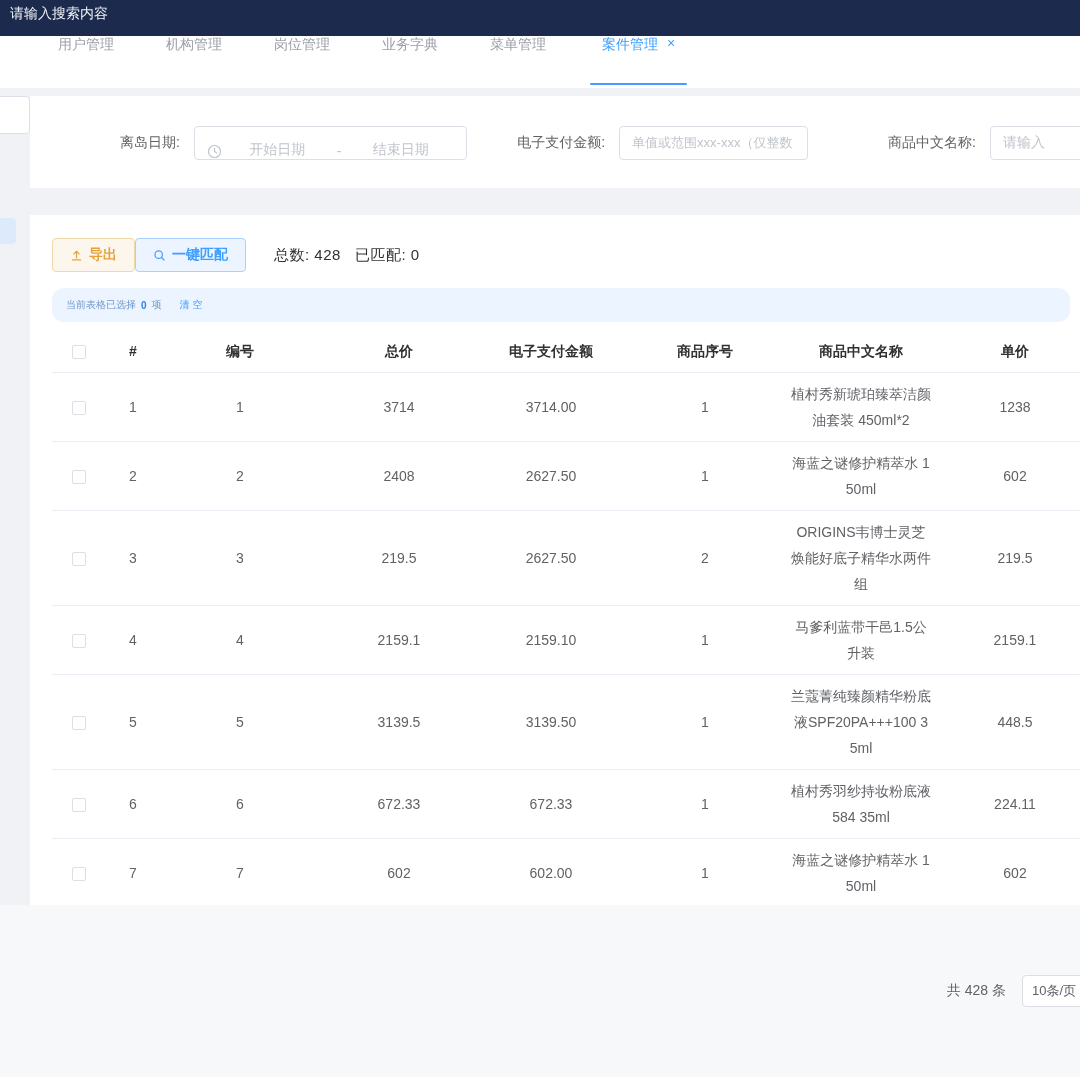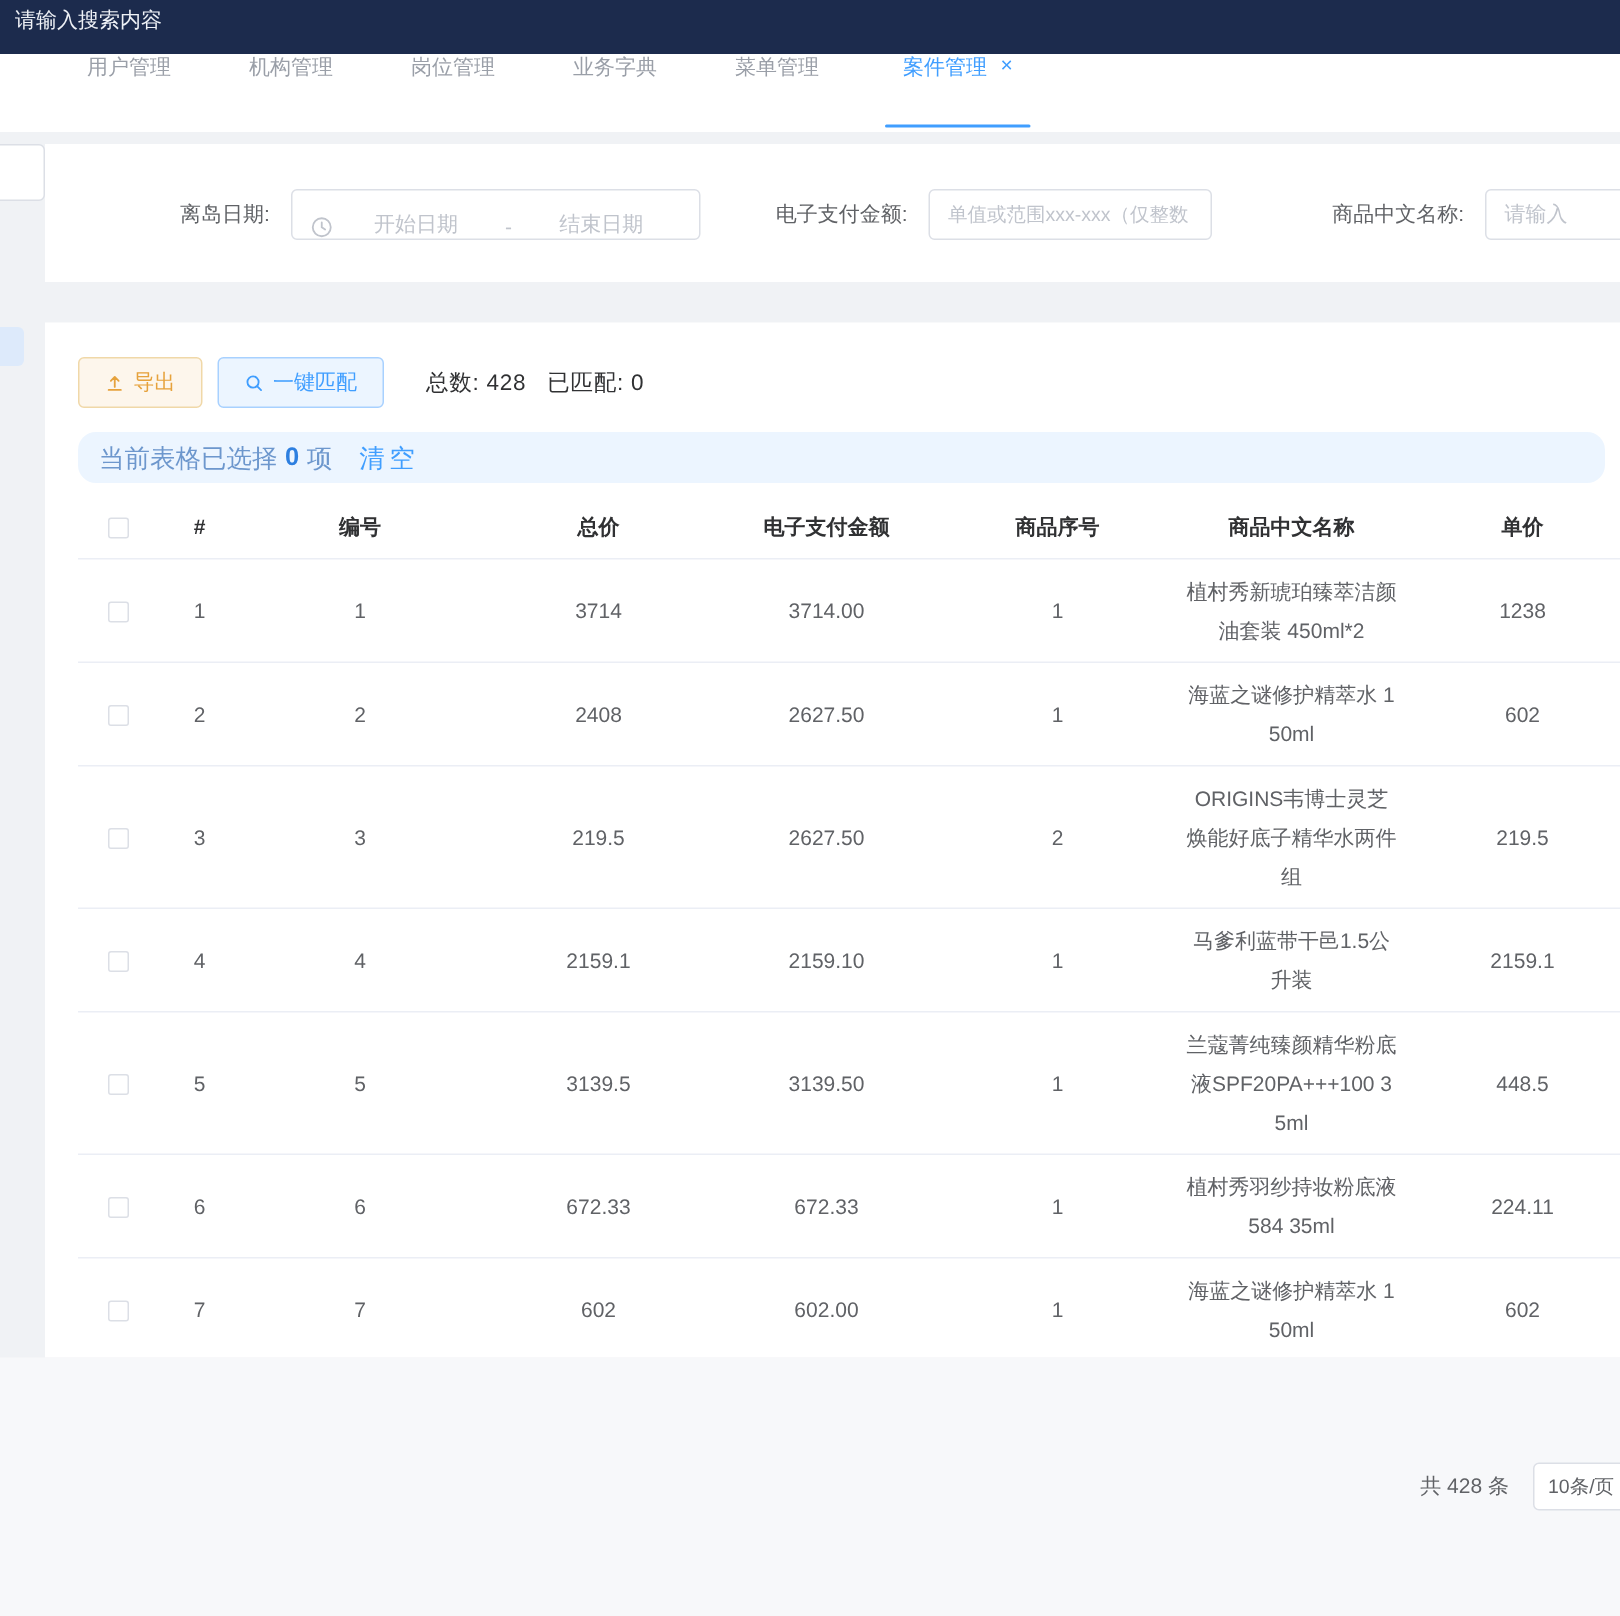--- a/index.html
+++ b/index.html
@@ -139,29 +139,29 @@
   .btn {
     height: 34px;
     border-radius: 4px;
     display: inline-flex;
     align-items: center;
     padding: 0 17px;
     font-size: 14px;
     cursor: pointer;
     border: 1px solid transparent;
     white-space: nowrap;
+    font-weight: bold;
   }
   .btn svg { margin-right: 6px; }
   .btn-export {
     color: #e6a23c;
     background: #fdf6ec;
     border-color: #f0d8a8;
   }
   .btn-match {
-    margin-left: 10px;
     color: #409eff;
     background: #ecf5ff;
     border-color: #a8d1ff;
   }
   .stats {
     margin-left: 28px;
     font-size: 15px;
     color: #303133;
     font-weight: 400;
     letter-spacing: .5px;
@@ -169,21 +169,21 @@
   .stats .gap { display: inline-block; width: 14px; }
 
   .selection-bar {
     margin: 16px 22px 0 22px;
     height: 34px;
     background: #ecf5ff;
     border-radius: 12px;
     display: flex;
     align-items: center;
     padding: 0 14px;
-    font-size: 17px;
+    font-size: 10px;
     color: #6d97cd;
   }
   .selection-bar .count { font-weight: 700; color: #2d7fe0; margin: 0 5px; }
   .selection-bar .clear {
     margin-left: 18px;
     color: #409eff;
     cursor: pointer;
     letter-spacing: 3px;
   }
 

